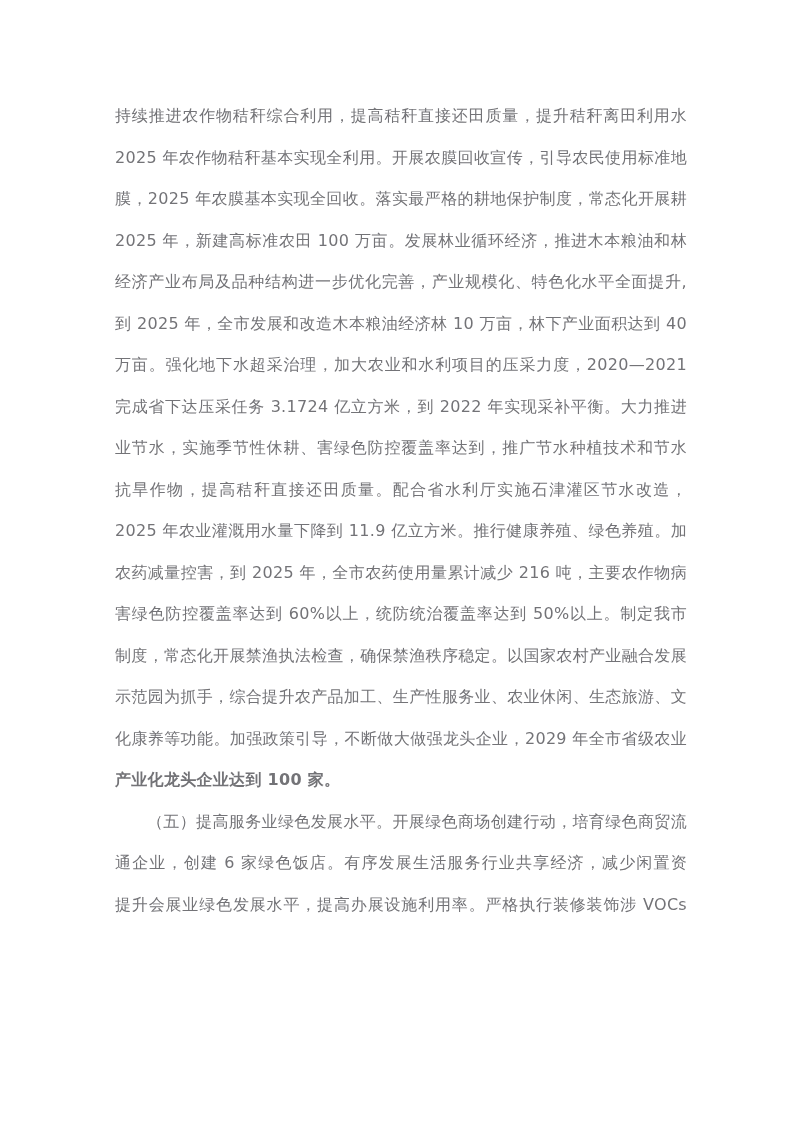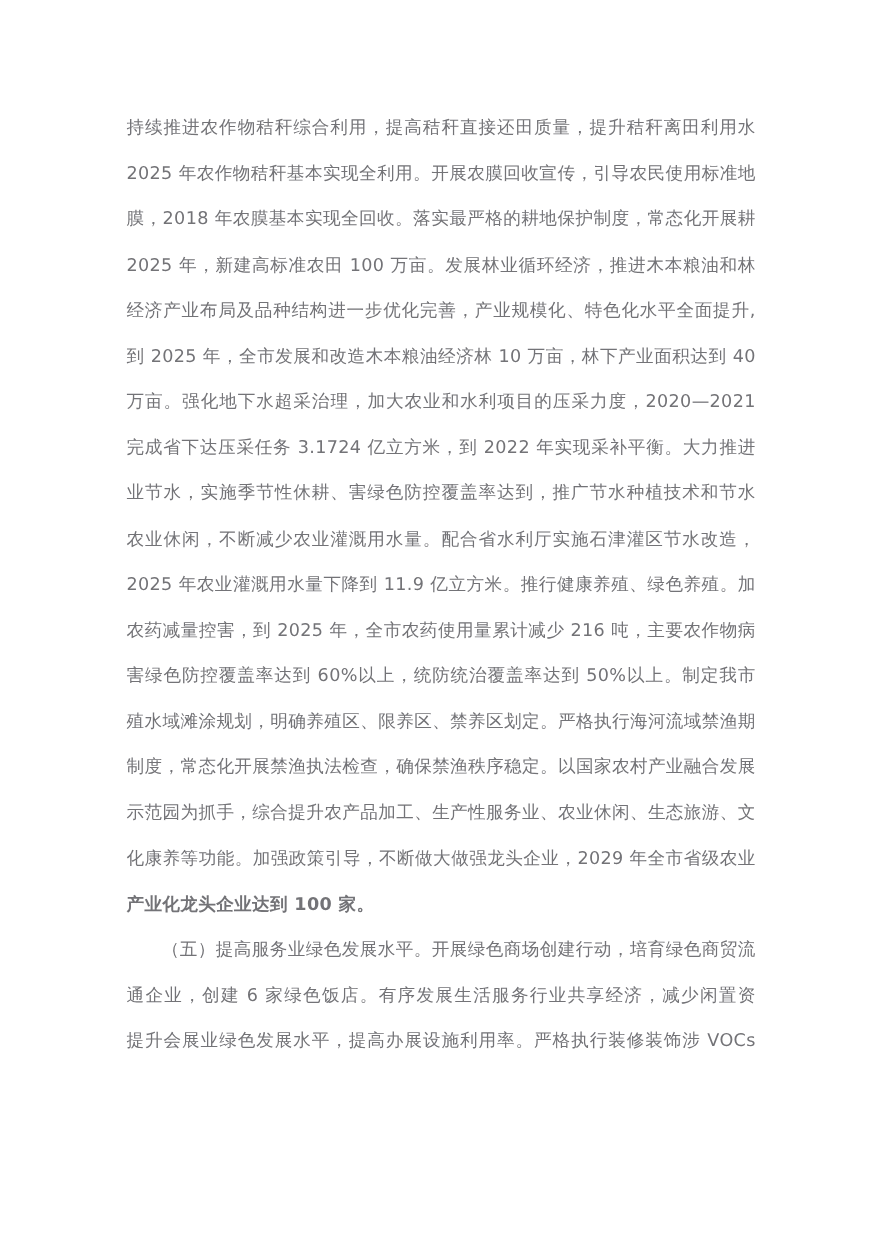--- a/index.html
+++ b/index.html
@@ -44,32 +44,31 @@
 </style>
 </head>
 <body>
 
 <div class="doc-page">
   <div class="doc-body">
 
     <div class="para">
       <div class="line">持续推进农作物秸秆综合利用，提高秸秆直接还田质量，提升秸秆离田利用水平，</div>
       <div class="line">2025 年农作物秸秆基本实现全利用。开展农膜回收宣传，引导农民使用标准地</div>
-      <div class="line">膜，2018 年农膜基本实现全回收。落实最严格的耕地保护制度，常态化开展耕</div>
+      <div class="line">膜，2025 年农膜基本实现全回收。落实最严格的耕地保护制度，常态化开展耕</div>
       <div class="line">2025 年，新建高标准农田 100 万亩。发展林业循环经济，推进木本粮油和林下</div>
       <div class="line">经济产业布局及品种结构进一步优化完善，产业规模化、特色化水平全面提升,</div>
       <div class="line">到 2025 年，全市发展和改造木本粮油经济林 10 万亩，林下产业面积达到 40</div>
       <div class="line">万亩。强化地下水超采治理，加大农业和水利项目的压采力度，2020—2021 年，</div>
       <div class="line">完成省下达压采任务 3.1724 亿立方米，到 2022 年实现采补平衡。大力推进农</div>
       <div class="line">业节水，实施季节性休耕、害绿色防控覆盖率达到，推广节水种植技术和节水</div>
-      <div class="line">农业休闲，不断减少农业灌溉用水量。配合省水利厅实施石津灌区节水改造，</div>
+      <div class="line">抗旱作物，提高秸秆直接还田质量。配合省水利厅实施石津灌区节水改造，</div>
       <div class="line">2025 年农业灌溉用水量下降到 11.9 亿立方米。推行健康养殖、绿色养殖。加强</div>
       <div class="line">农药减量控害，到 2025 年，全市农药使用量累计减少 216 吨，主要农作物病虫</div>
       <div class="line">害绿色防控覆盖率达到 60%以上，统防统治覆盖率达到 50%以上。制定我市养</div>
-      <div class="line">殖水域滩涂规划，明确养殖区、限养区、禁养区划定。严格执行海河流域禁渔期</div>
       <div class="line">制度，常态化开展禁渔执法检查，确保禁渔秩序稳定。以国家农村产业融合发展</div>
       <div class="line">示范园为抓手，综合提升农产品加工、生产性服务业、农业休闲、生态旅游、文</div>
       <div class="line">化康养等功能。加强政策引导，不断做大做强龙头企业，2029 年全市省级农业</div>
       <div class="line para-end">产业化龙头企业达到 100 家。</div>
     </div>
 
     <div class="para">
       <div class="line indent-first">（五）提高服务业绿色发展水平。开展绿色商场创建行动，培育绿色商贸流</div>
       <div class="line">通企业，创建 6 家绿色饭店。有序发展生活服务行业共享经济，减少闲置资源。</div>
       <div class="line">提升会展业绿色发展水平，提高办展设施利用率。严格执行装修装饰涉 VOCs</div>

